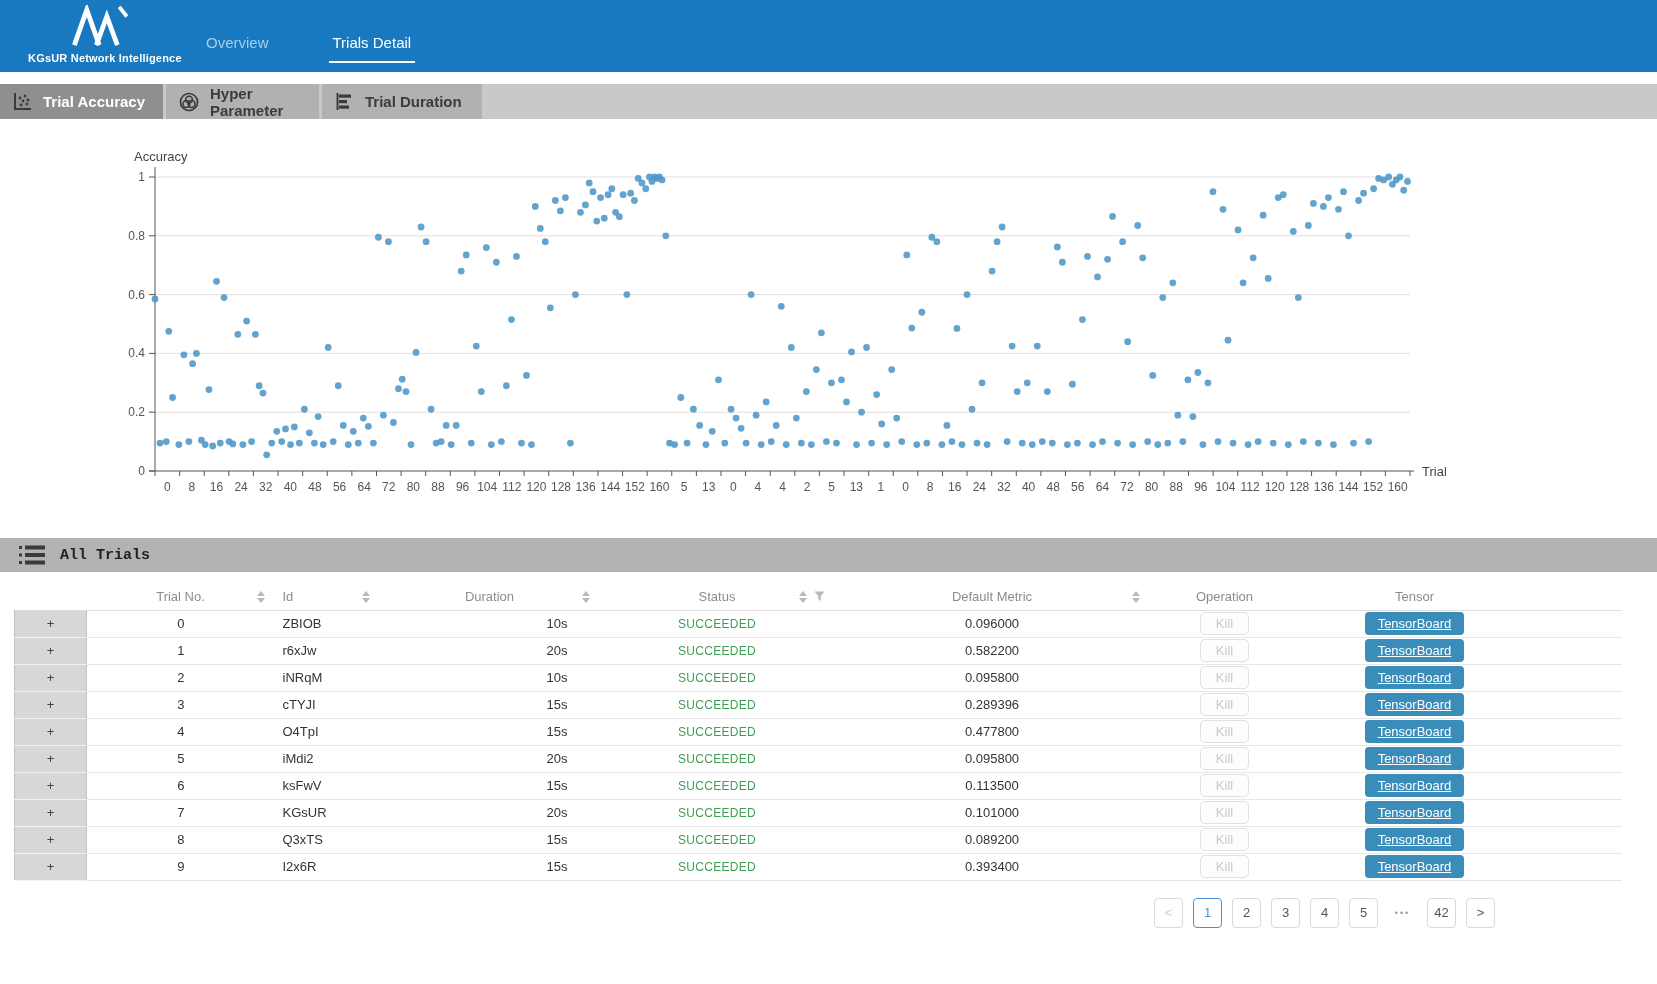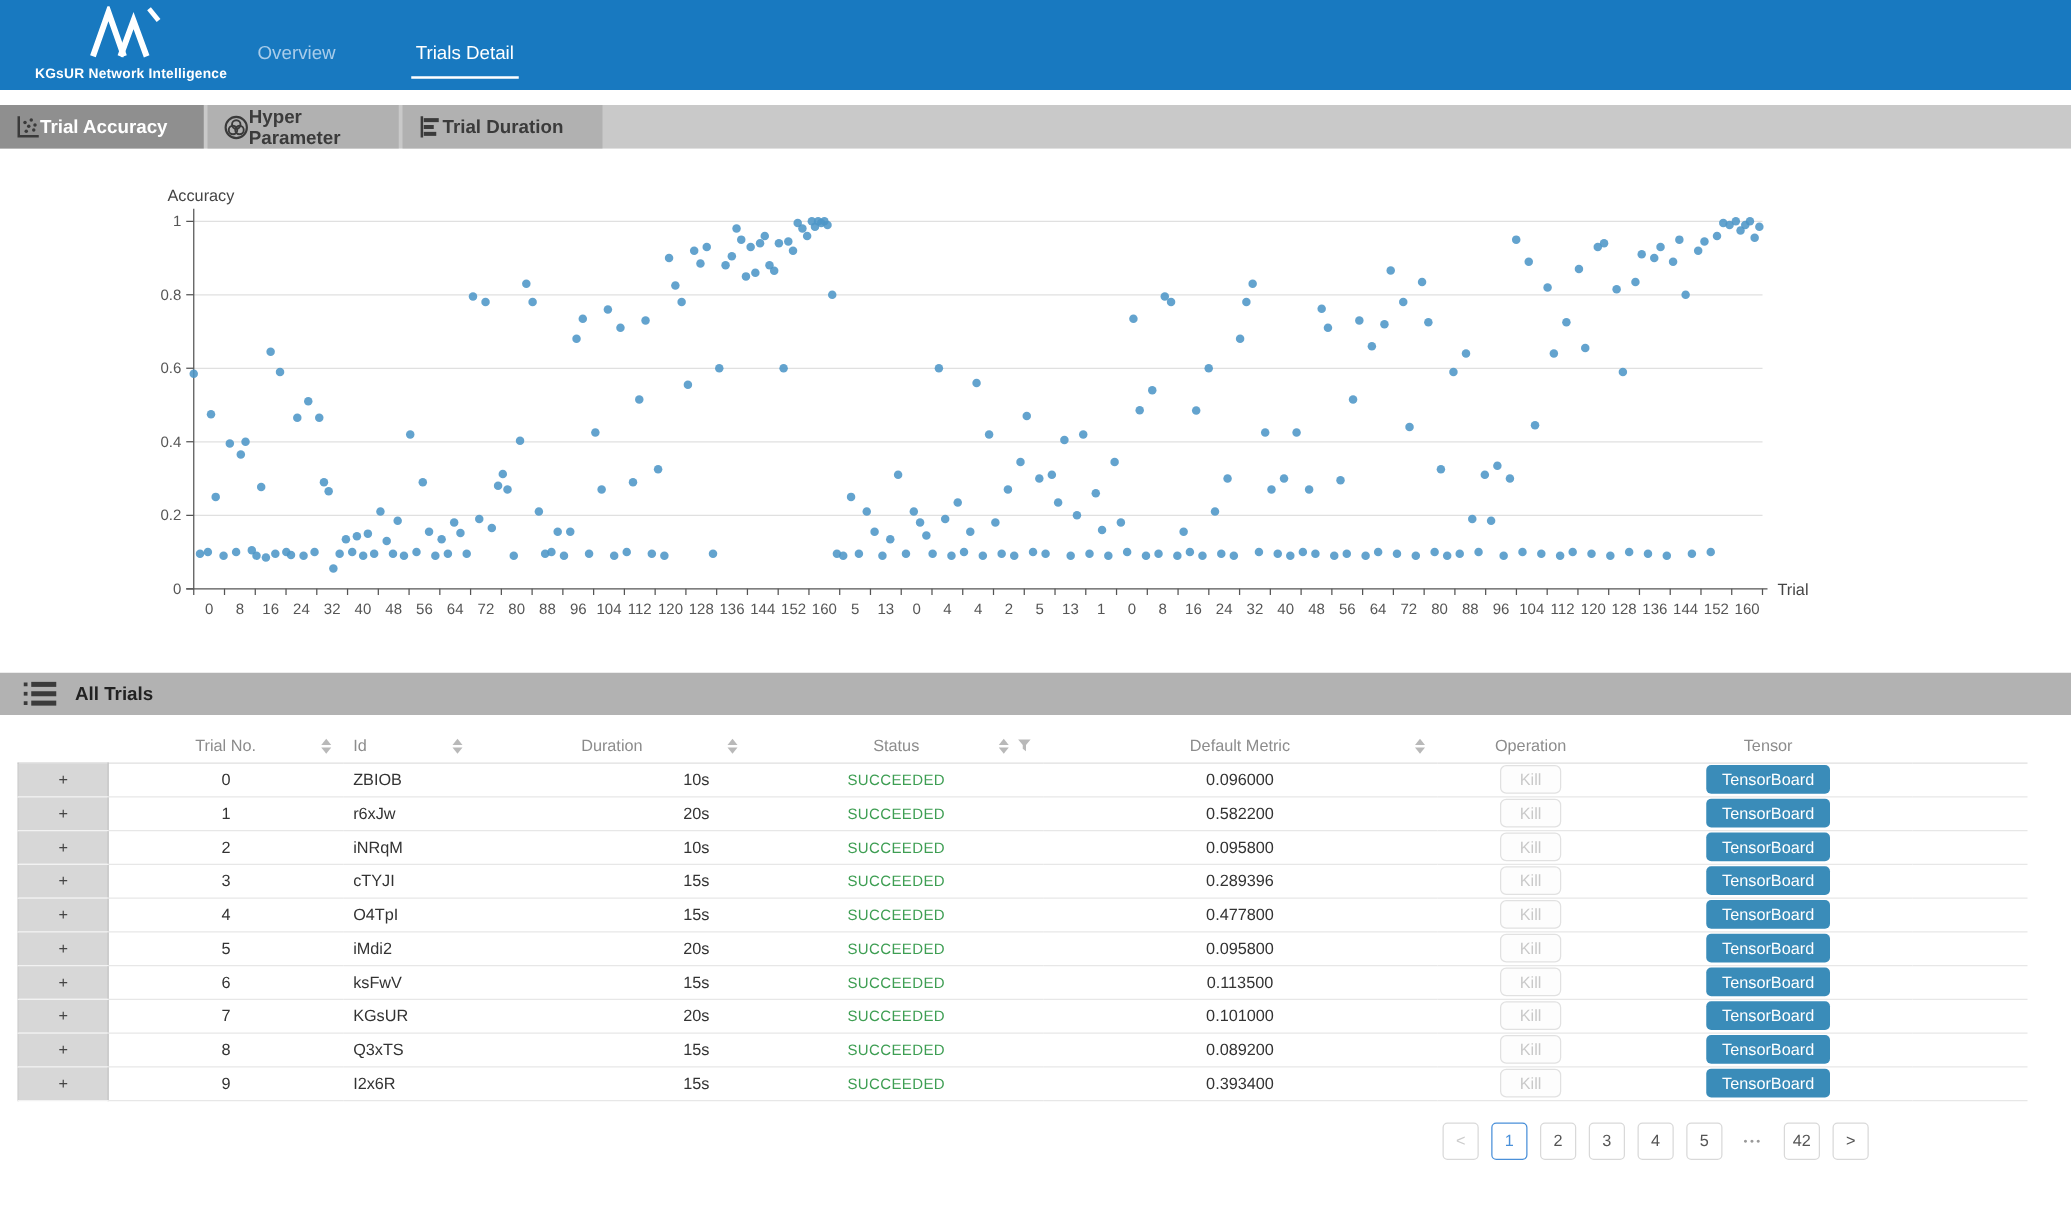--- a/index.html
+++ b/index.html
@@ -9,34 +9,34 @@
   .navbar { height:72px; background:var(--navbar_bg,#1879c0); display:flex; align-items:flex-start; }
   .logo-block { margin-left:28px; width:150px; text-align:center; cursor:pointer; }
   .logo-mark { margin-top:5px; height:42px; }
   .logo-sub { color:#fff; font-size:11px; font-weight:bold; letter-spacing:.2px; margin-top:1px; white-space:nowrap; }
   .nav-tabs { display:flex; margin-left:24px; margin-top:34px; gap:56px; }
   .nav-tab { font-size:15px; color:var(--nav_inactive,#a9cdea); cursor:pointer; padding:0 4px 10px 4px; }
   .nav-tab.active { color:#fff; border-bottom:2px solid #fff; }
 
   
   .view-tabs { margin-top:12px; height:35px; background:var(--strip_bg,#c9c9c9); display:flex; }
-  .vtab { height:35px; display:flex; align-items:center; padding-left:13px; gap:0;
+  .vtab { height:35px; display:flex; align-items:center; padding-left:13px; gap:11px;
           background:var(--tab_inactive_bg,#b1b1b1); margin-right:3px; cursor:pointer;
           font-size:15px; font-weight:600; color:var(--tab_text,#3b3b3b); }
   .vtab.active { background:var(--tab_active_bg,#8f8f8f); color:#fff; }
   .vtab svg { flex:0 0 auto; }
 
   
   .chart-wrap { position:relative; height:419px; background:#fff; }
   .chart-wrap svg { position:absolute; left:0; top:0; }
   .tick-text { font-size:12px; fill:#555; font-family:"Liberation Sans",sans-serif; }
   .axis-name { font-size:13px; fill:#444; font-family:"Liberation Sans",sans-serif; }
 
   
-  .all-trials-bar { height:34px; background:var(--allbar_bg,#b2b2b2); display:flex; align-items:center; }
+  .all-trials-bar { height:34px; background:var(--allbar_bg,#b2b2b2); display:flex; align-items:center;font-family:Liberation Mono, monospace; }
   .all-trials-bar .list-ic { margin-left:18px; }
   .all-trials-title { margin-left:14px; font-size:15px; font-weight:bold; color:#222; }
 
   
   .table-zone { margin:12px 25px 0 14px; }
   table { border-collapse:collapse; table-layout:fixed; width:1607px; }
   th { font-size:13px; font-weight:normal; color:#8c8c8c; height:26px; position:relative; text-align:center; }
   th.left { text-align:left; padding-left:8px; }
   td { font-size:13px; color:#333; height:27px; text-align:center; border-bottom:1px solid #e7e7e7; background:#fff; }
   tbody tr:first-child td { border-top:1px solid #e0e0e0; }
@@ -45,21 +45,21 @@
   td.exp { background:var(--expand_bg,#d7d7d7); border:1px solid #c3c3c3; border-bottom:1px solid #f2f2f2; cursor:pointer;
            color:#444; font-size:13px; }
   td.status { color:var(--succeeded,#3e9e53); font-size:12px; letter-spacing:.3px; }
   .hdr-icons { position:absolute; right:10px; top:50%; transform:translateY(-50%); display:flex; gap:7px; align-items:center; }
   .sorter { display:flex; flex-direction:column; gap:2px; cursor:pointer; }
   .tri-up { width:0;height:0;border-left:4px solid transparent;border-right:4px solid transparent;border-bottom:5px solid #b9b9b9; }
   .tri-dn { width:0;height:0;border-left:4px solid transparent;border-right:4px solid transparent;border-top:5px solid #b9b9b9; }
   .kill-btn { padding:3px 15px; font-size:13px; color:#c9c9c9; background:#fdfdfd; border:1px solid #e1e1e1;
               border-radius:5px; cursor:not-allowed; font-family:"Liberation Sans",sans-serif; }
   .tb-btn { padding:4px 13px; font-size:13px; color:#fff; background:var(--tensorboard_btn,#3a8cb9); border:none;
-            border-radius:4px; cursor:pointer; font-family:"Liberation Sans",sans-serif; }
+            border-radius:4px; cursor:pointer; font-family:"Liberation Sans",sans-serif;text-decoration:underline; }
 
   
   .pager { margin-top:17px; display:flex; justify-content:flex-end; padding-right:137px; gap:10px; }
   .pg { min-width:29px; height:30px; border:1px solid #d9d9d9; border-radius:4px; background:#fff;
         display:flex; align-items:center; justify-content:center; font-size:13px; color:#555; cursor:pointer;
         font-family:"Liberation Sans",sans-serif; }
   .pg.active { border-color:var(--pagination_active,#4a90d9); color:var(--pagination_active,#4a90d9); }
   .pg.disabled { color:#ccc; }
   .pg.dots { border:none; color:#999; font-size:9px; letter-spacing:2px; cursor:default; }
 </style>

